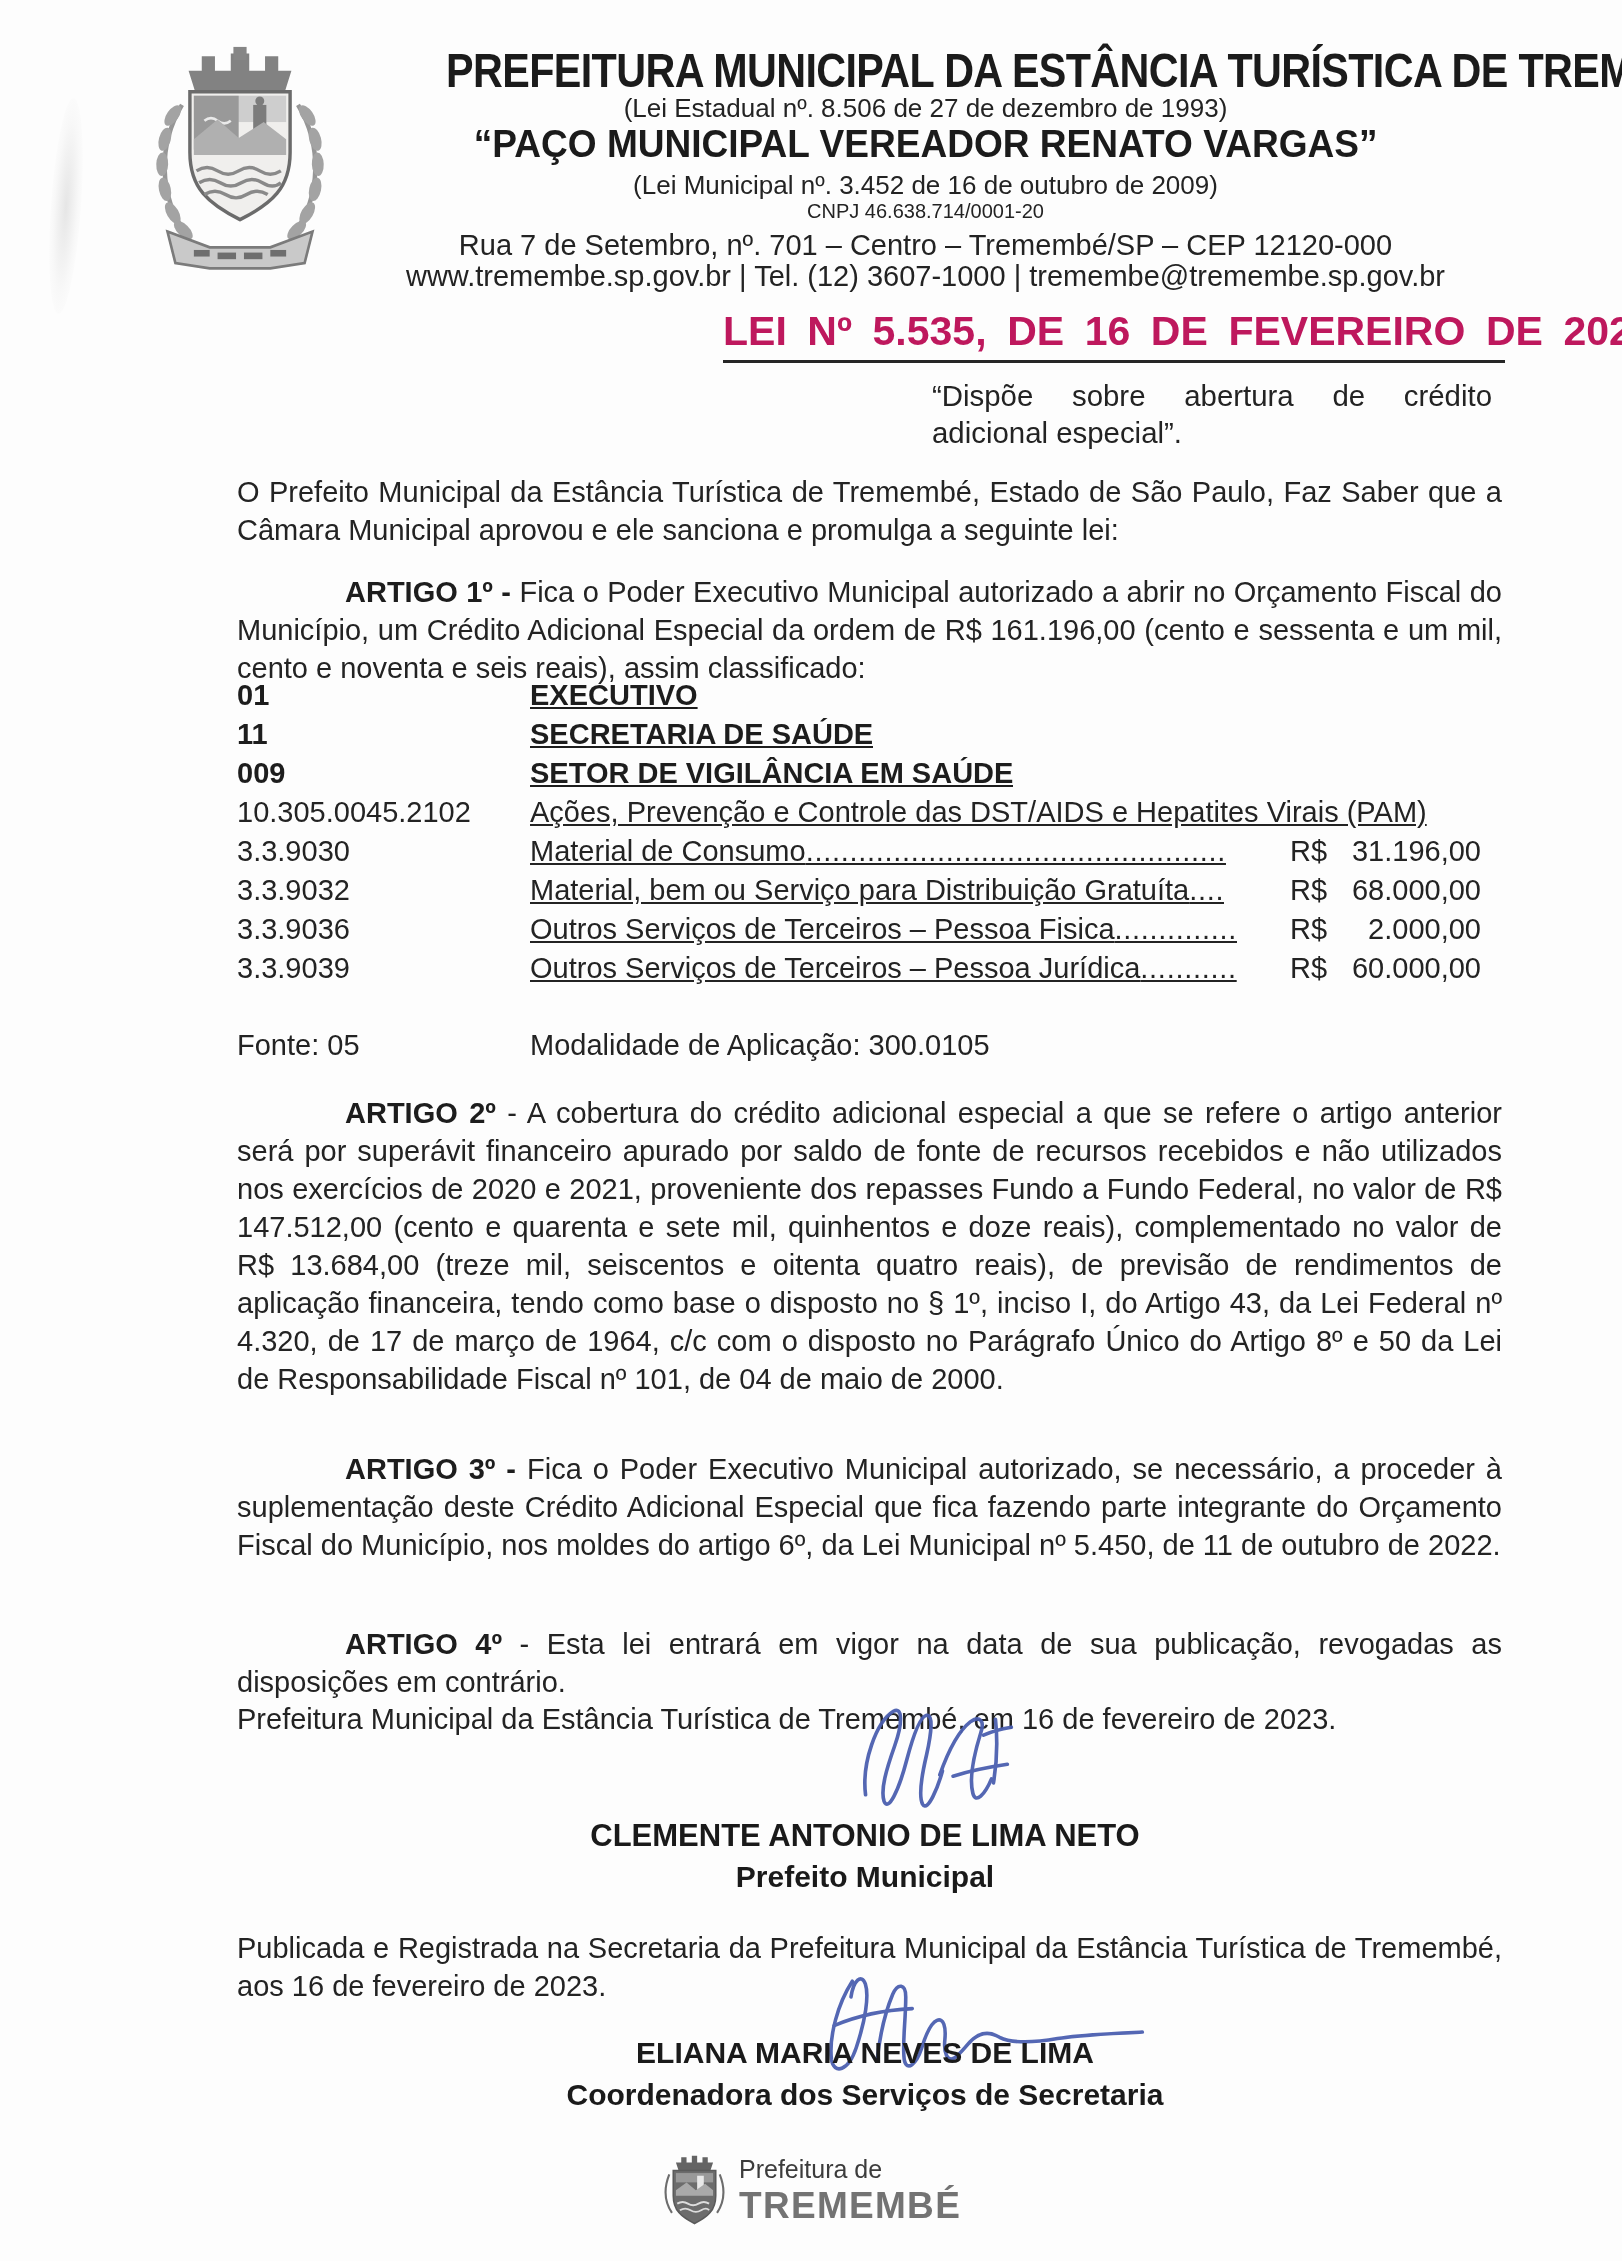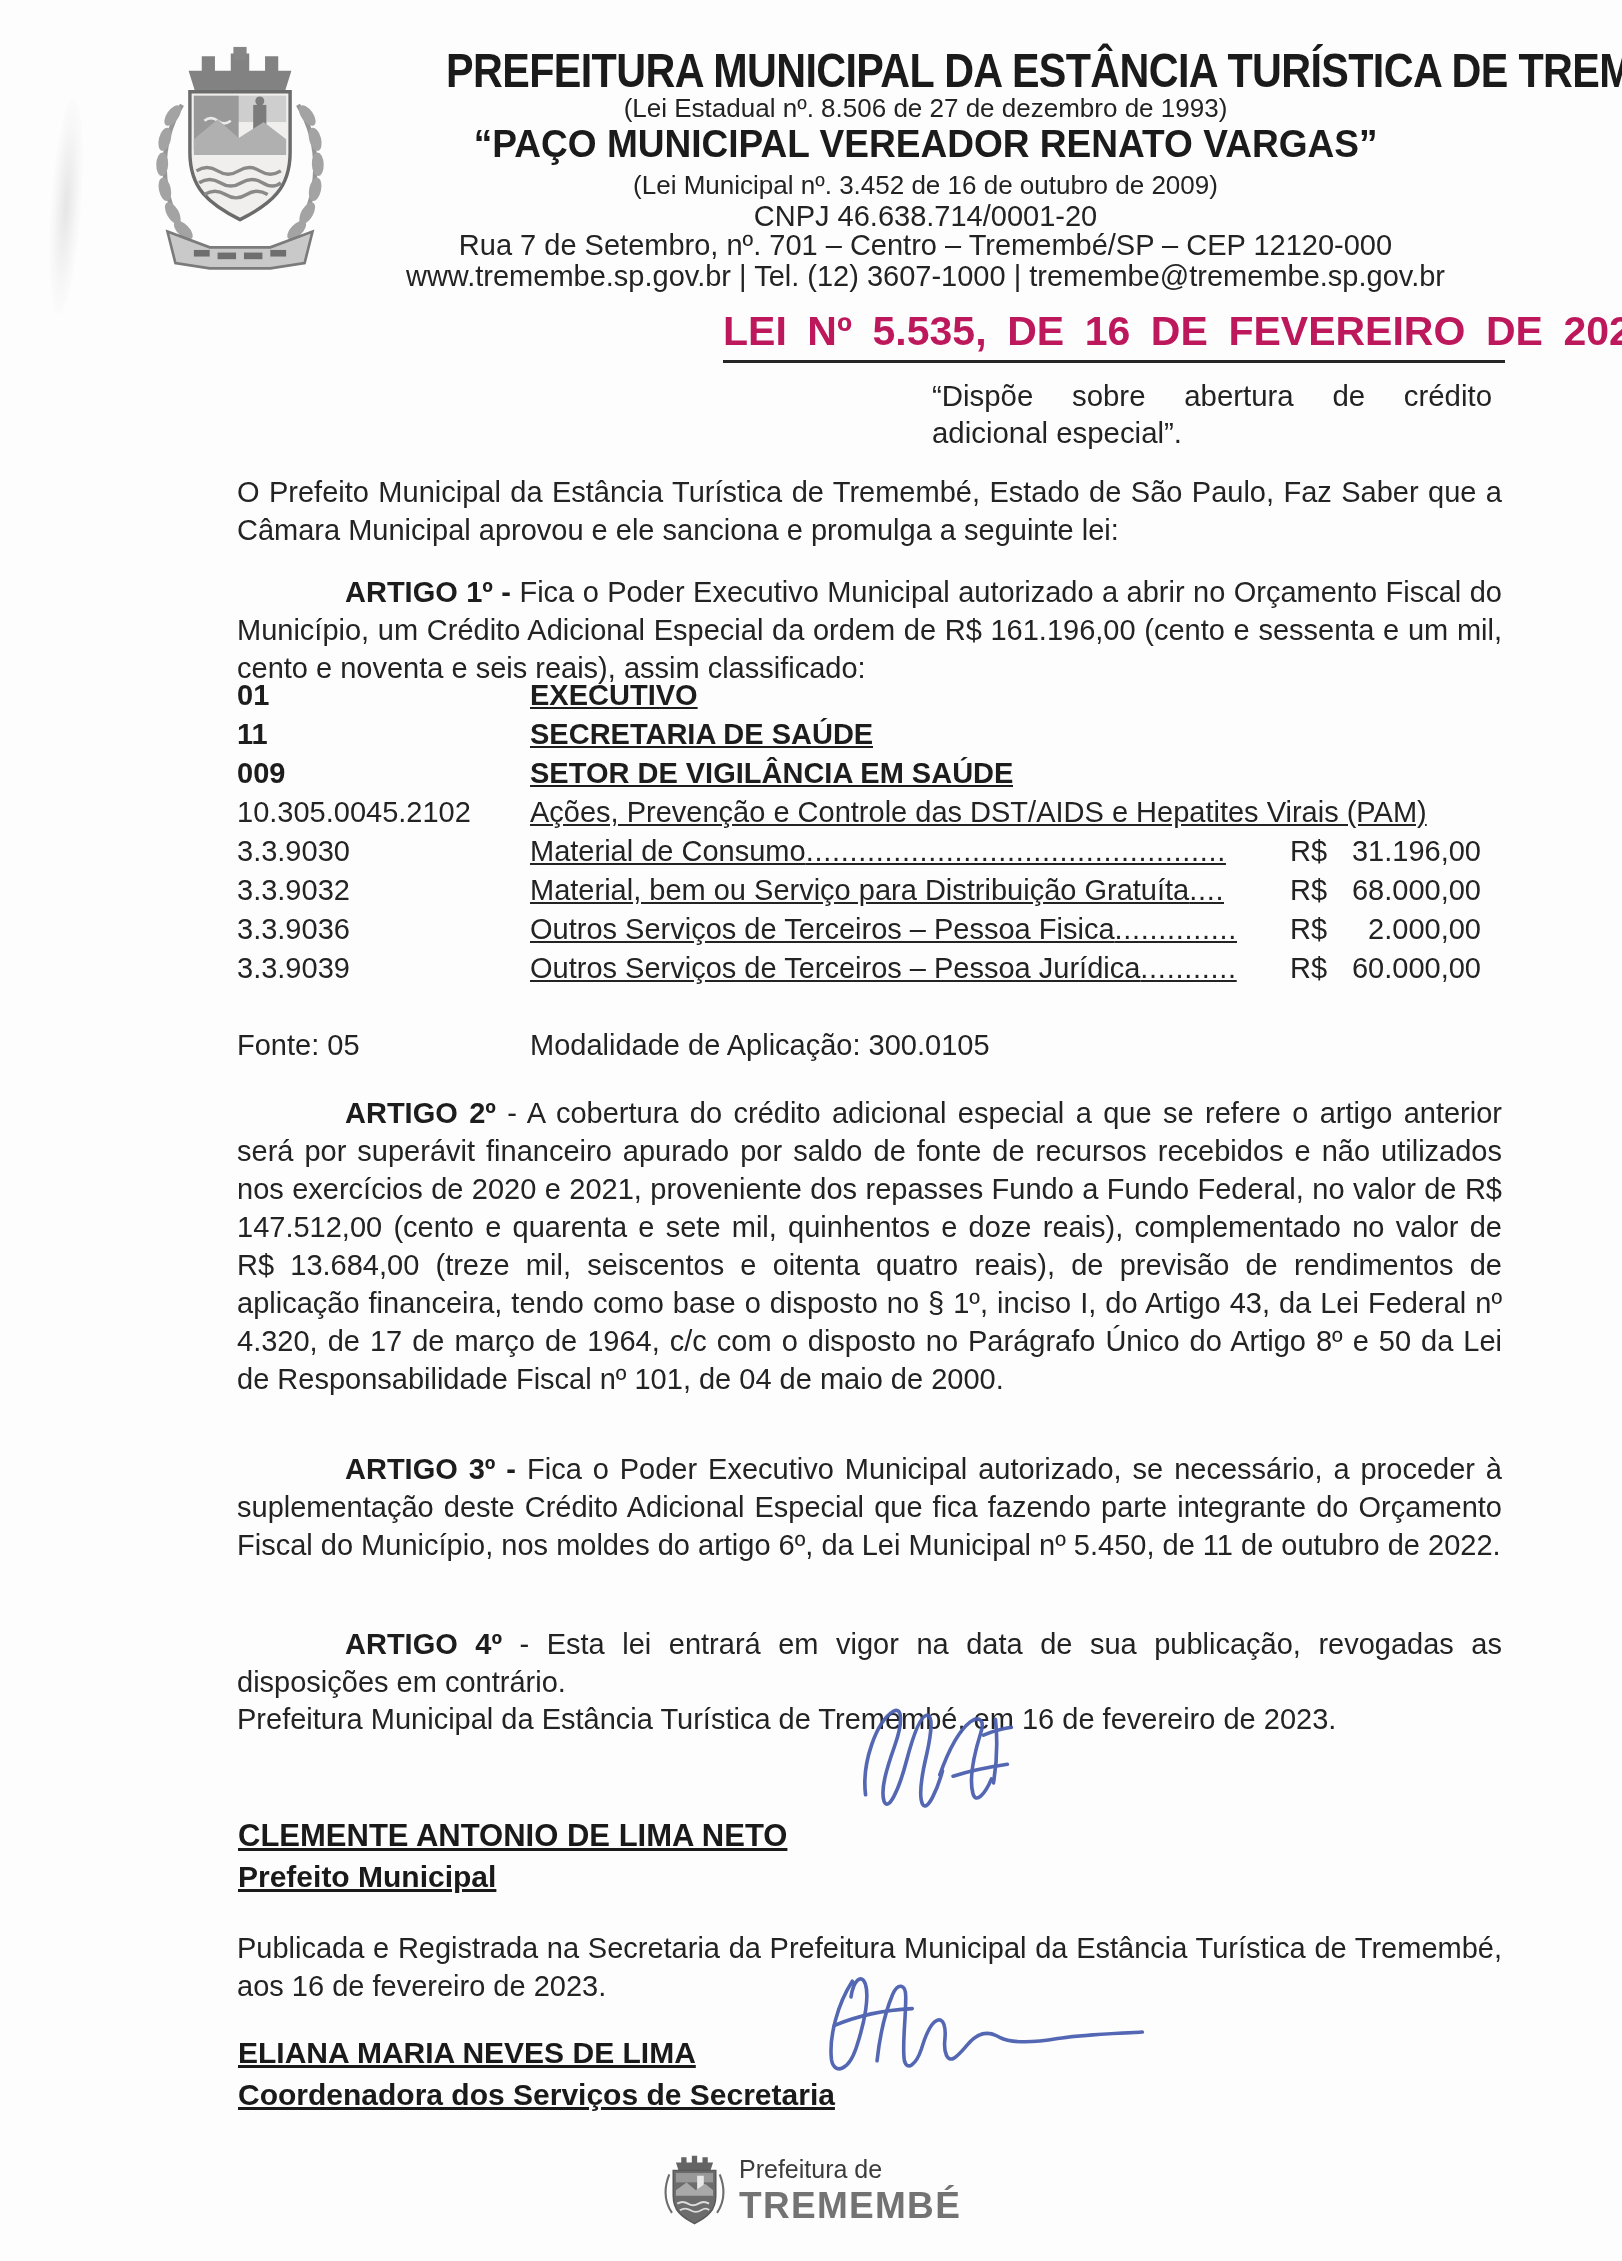--- a/index.html
+++ b/index.html
@@ -19,21 +19,21 @@
     opacity:.45;transform:rotate(4deg);border-radius:50%;
   }
   .hdr{position:absolute;left:340px;top:0;width:1171px;text-align:center;}
   .hdr-line{position:absolute;left:0;width:100%;text-align:center;white-space:nowrap;}
   .hdr-title{top:43px;font-size:48px;font-weight:700;letter-spacing:-0.7px;color:#1b1b1b;}
   .squeeze{display:inline-block;transform:scaleX(.86);transform-origin:center;}
   .squeeze95{display:inline-block;transform:scaleX(.95);transform-origin:center;}
   .hdr-statelaw{top:93px;font-size:26px;}
   .hdr-hall{top:122px;font-size:39px;font-weight:700;color:#1b1b1b;}
   .hdr-munlaw{top:170px;font-size:26px;}
-  .hdr-cnpj{top:200px;font-size:29px;}
+  .hdr-cnpj{top:200px;font-size:20px;}
   .hdr-addr{top:229px;font-size:29px;}
   .hdr-contacts{top:260px;font-size:29px;}
   
   .law-title{
     position:absolute;left:723px;top:308px;width:782px;
     font-size:41px;font-weight:700;word-spacing:9.2px;letter-spacing:0;
     color:#be185d;border-bottom:3.9px solid #262626;padding-bottom:5.2px;
     white-space:nowrap;
   }
   .law-subject{
@@ -58,21 +58,21 @@
   .brow{position:relative;height:39px;display:flex;align-items:baseline;white-space:nowrap;}
   .bcode{flex:0 0 293px;}
   .bdesc{flex:0 1 auto;overflow:hidden;text-decoration:underline;}
   .bdots{letter-spacing:0.7px;}
   .bval{position:absolute;left:1053px;width:191px;display:flex;justify-content:space-between;}
   .fonte-row{position:absolute;left:237px;top:1029px;width:1265px;font-size:29px;display:flex;}
   .fonte-row .bcode{flex:0 0 293px;}
   
   .sig1{position:absolute;left:847px;top:1696px;width:169px;height:124px;}
   .sig2{position:absolute;left:760px;top:1963px;width:429px;height:116px;}
-  .center-block{position:absolute;left:238px;width:1254px;text-align:left;white-space:nowrap;text-decoration:underline;}
+  .center-block{position:absolute;left:238px;width:1254px;text-align:center;white-space:nowrap;}
   .name1{top:1818px;font-size:31px;font-weight:700;color:#1a1a1a;}
   .role1{top:1860px;font-size:30px;font-weight:700;color:#1a1a1a;}
   .publication{top:1900px;}
   .name2{top:2036px;font-size:30px;font-weight:700;color:#1a1a1a;}
   .role2{top:2078px;font-size:30px;font-weight:700;color:#1a1a1a;}
   
   .footer-crest{position:absolute;left:660px;top:2150px;width:69px;height:82px;}
   .footer-text{position:absolute;left:739px;top:2155px;text-align:left;}
   .footer-line1{font-size:25px;color:#3c3c3c;}
   .footer-line2{font-size:37px;font-weight:700;letter-spacing:1.3px;color:#737373;margin-top:1.3px;}

